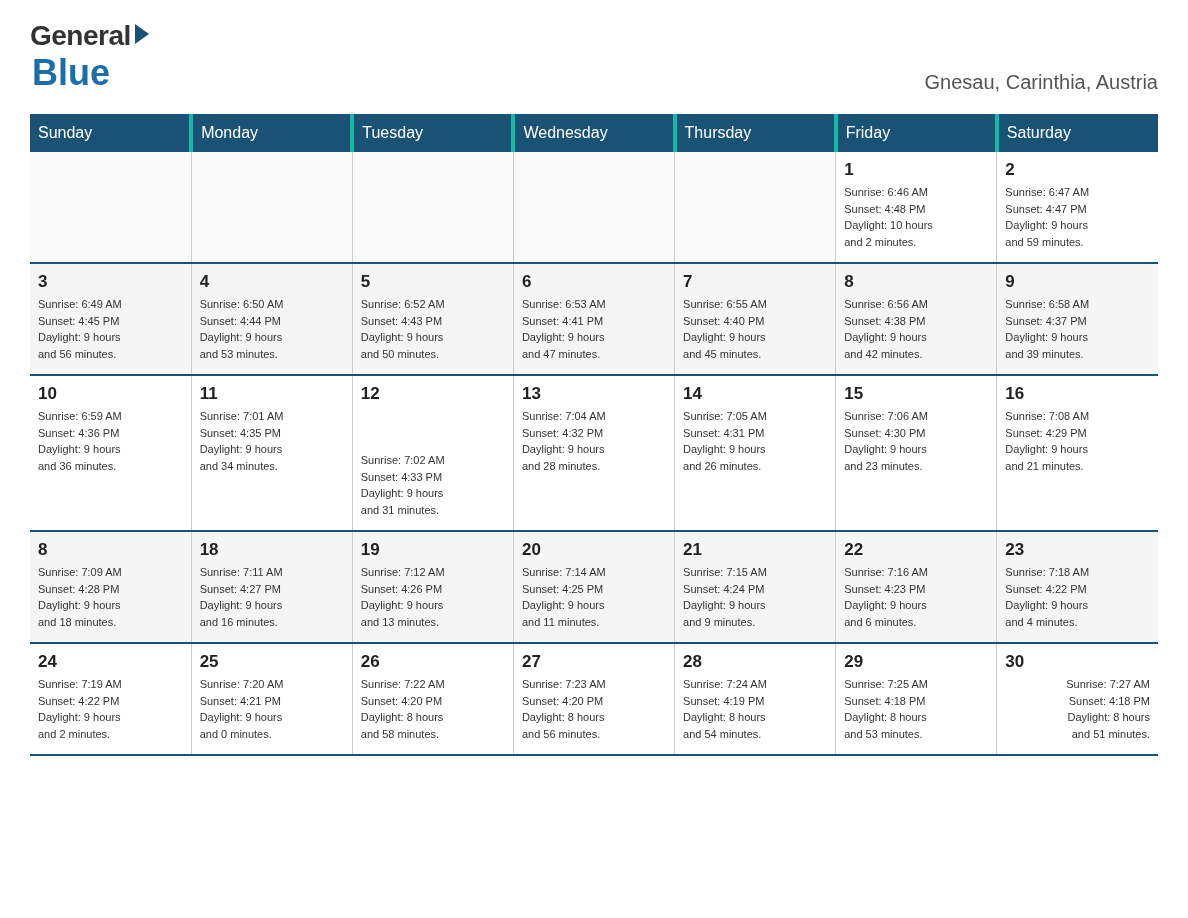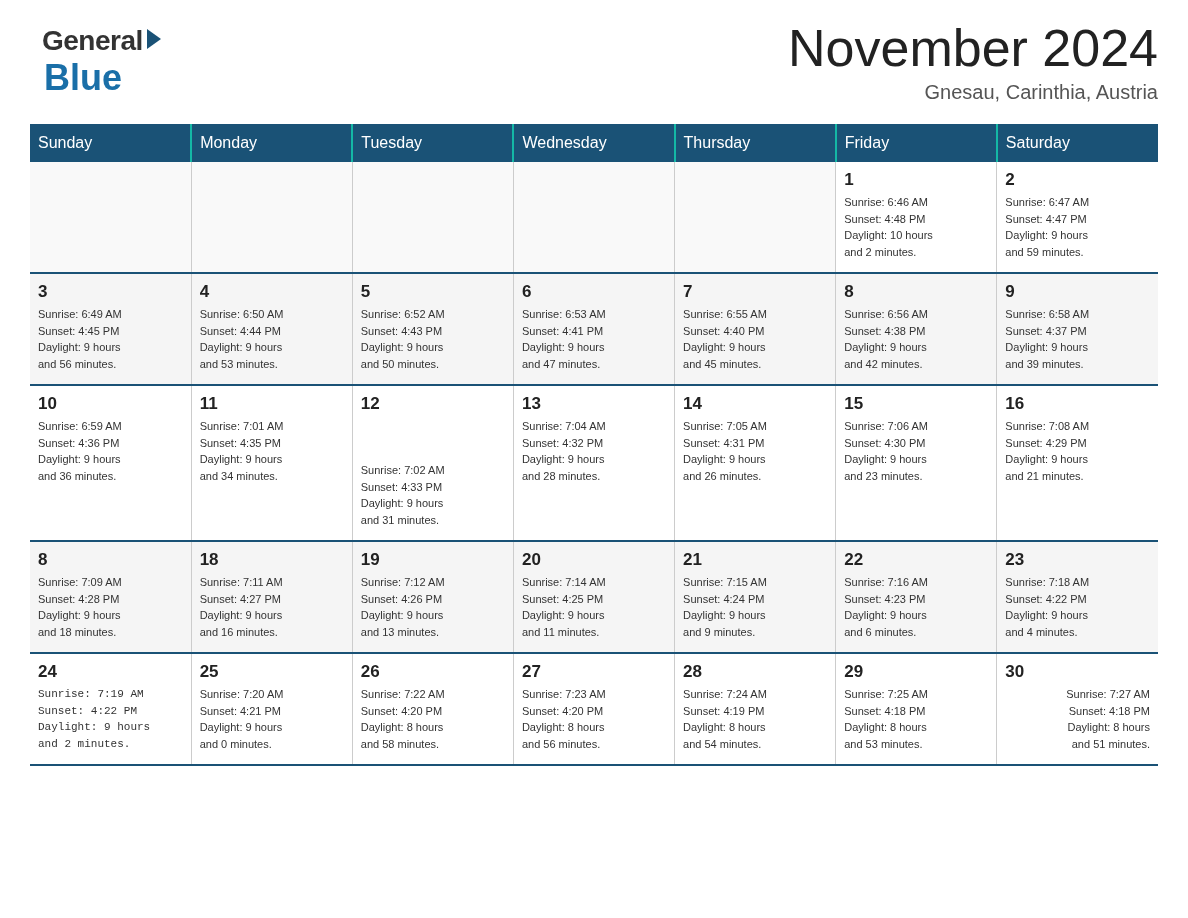--- a/index.html
+++ b/index.html
@@ -6,23 +6,22 @@
     body {
       font-family: Arial, sans-serif;
       background: #fff;
       padding: 20px 30px;
       width: 1188px;
       min-height: 918px;
     }
     .header {
       display: flex;
       justify-content: space-between;
-      align-items: center;
+      align-items: flex-end;
       margin-bottom: 20px;
-      margin-left: 12px;
     }
     .logo {
       display: flex;
       flex-direction: column;
       align-items: flex-start;
     }
     .logo-top {
       display: flex;
       align-items: center;
     }
@@ -67,21 +66,21 @@
     }
     .calendar thead tr {
       background-color: #1a5276;
     }
     .calendar thead th {
       color: #fff;
       padding: 10px 8px;
       text-align: left;
       font-size: 16px;
       font-weight: normal;
-      border-right: 2px solid #14b8a6;
+      border-right: 4px solid #14b8a6;
       width: 14.28%;
     }
     .calendar thead th:last-child {
       border-right: none;
     }
     .calendar tbody tr {
       border-bottom: 2px solid #1a5276;
     }
     .calendar tbody td {
       vertical-align: top;
@@ -126,21 +125,20 @@
 
 <div class="header">
   <div class="logo">
     <div class="logo-top">
       <span class="logo-general">General</span>
       <div class="logo-arrow"></div>
     </div>
     <span class="logo-blue">Blue</span>
   </div>
   <div class="title-section">
-    <div class="month-title">November 2024</div>
     <div class="location-title">Gnesau, Carinthia, Austria</div>
   </div>
 </div>
 
 <table class="calendar">
   <thead>
     <tr>
     <th>Sunday</th>
         <th>Monday</th>
         <th>Tuesday</th>
@@ -321,21 +319,21 @@
           <span class="day-number">23</span>
           <div class="day-info" style="white-space: pre-line;">Sunrise: 7:18 AM
 Sunset: 4:22 PM
 Daylight: 9 hours
 and 4 minutes.</div>
         </td>
       </tr>
       <tr>
         <td>
           <span class="day-number">24</span>
-          <div class="day-info" style="white-space: pre-line; font-family: Liberation Mono, monospace;">Sunrise: 7:19 AM
+          <div class="day-info" style="white-space: pre-line;">Sunrise: 7:19 AM
 Sunset: 4:22 PM
 Daylight: 9 hours
 and 2 minutes.</div>
         </td>
         <td>
           <span class="day-number">25</span>
           <div class="day-info" style="white-space: pre-line;">Sunrise: 7:20 AM
 Sunset: 4:21 PM
 Daylight: 9 hours
 and 0 minutes.</div>

